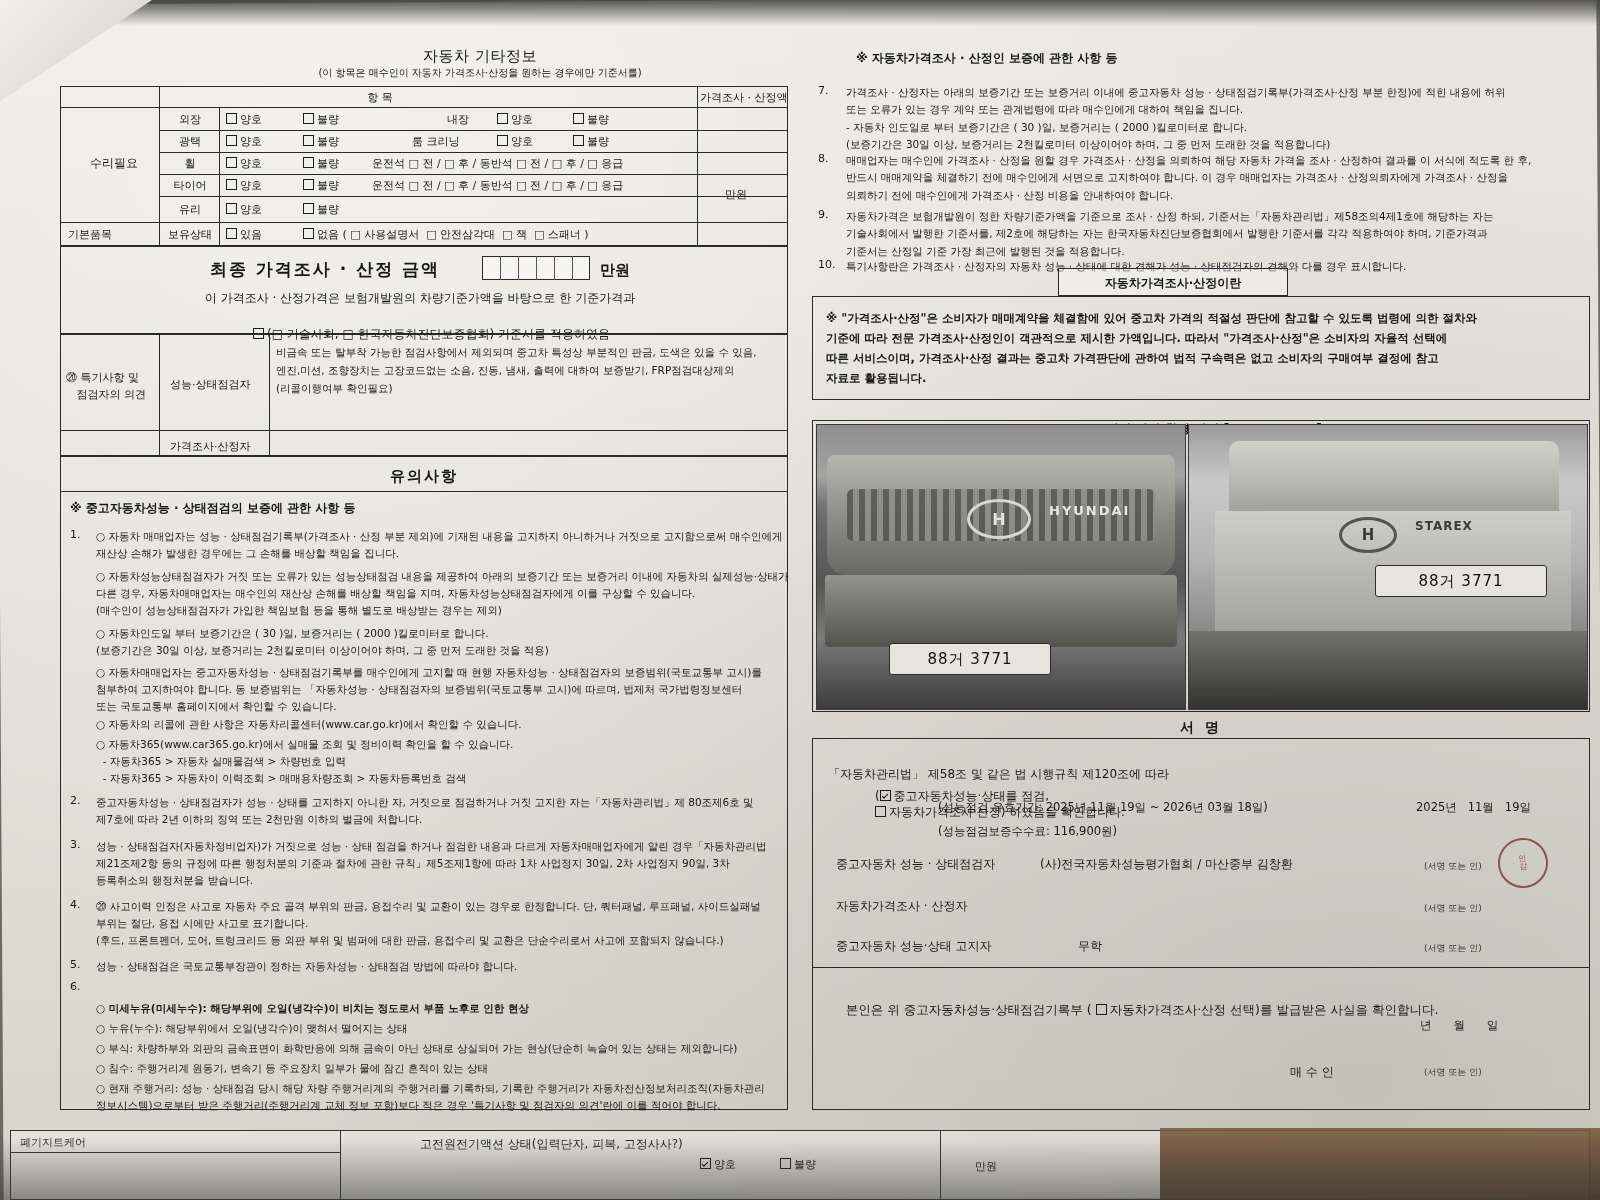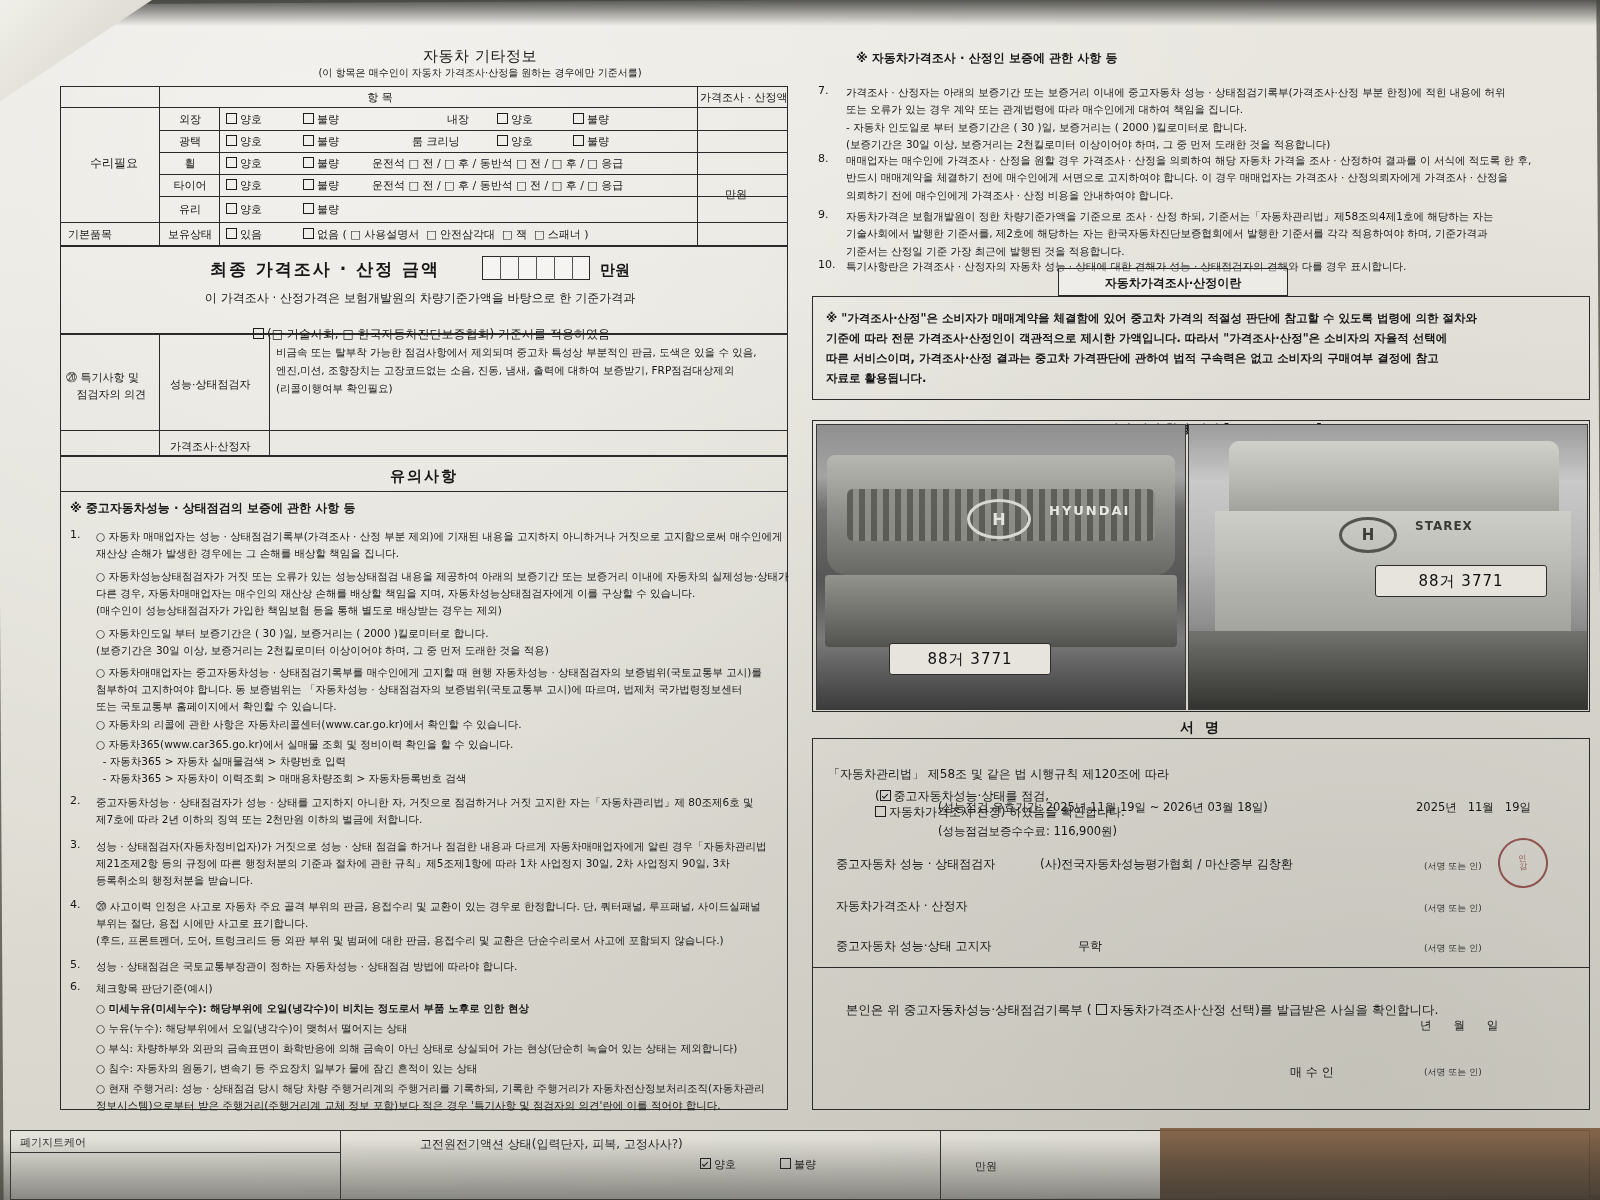--- a/index.html
+++ b/index.html
@@ -173,25 +173,24 @@
 
     <div class="numcol" style="left:70px;top:898px;">4.</div>
     <div class="lbl" style="left:96px;top:898px;width:690px;line-height:1.6;font-size:10.5px;">⑳ 사고이력 인정은 사고로 자동차 주요 골격 부위의 판금, 용접수리 및 교환이 있는 경우로 한정합니다. 단, 쿼터패널, 루프패널, 사이드실패널
 부위는 절단, 용접 시에만 사고로 표기합니다.
 (후드, 프론트펜더, 도어, 트렁크리드 등 외판 부위 및 범퍼에 대한 판금, 용접수리 및 교환은 단순수리로서 사고에 포함되지 않습니다.)</div>
 
     <div class="numcol" style="left:70px;top:958px;">5.</div>
     <div class="lbl" style="left:96px;top:958px;width:690px;line-height:1.6;font-size:10.5px;">성능 · 상태점검은 국토교통부장관이 정하는 자동차성능 · 상태점검 방법에 따라야 합니다.</div>
 
     <div class="numcol" style="left:70px;top:980px;">6.</div>
-    <div class="lbl" style="left:96px;top:980px;width:690px;line-height:1.6;font-size:10.5px;">체크항목 판단기준(예시)</div>
     <div class="lbl" style="left:96px;top:1000px;width:690px;line-height:1.6;font-size:10.5px;font-weight:bold;">○ <span>미세누유(미세누수): 해당부위에 오일(냉각수)이 비치는 정도로서 부품 노후로 인한 현상</span></div>
     <div class="lbl" style="left:96px;top:1020px;width:690px;line-height:1.6;font-size:10.5px;">○ <span>누유(누수): 해당부위에서 오일(냉각수)이 맺혀서 떨어지는 상태</span></div>
     <div class="lbl" style="left:96px;top:1040px;width:690px;line-height:1.6;font-size:10.5px;">○ <span>부식: 차량하부와 외판의 금속표면이 화학반응에 의해 금속이 아닌 상태로 상실되어 가는 현상(단순히 녹슬어 있는 상태는 제외합니다)</span></div>
-    <div class="lbl" style="left:96px;top:1060px;width:690px;line-height:1.6;font-size:10.5px;">○ <span>침수: 자동차의 원동기, 변속기 등 주요장치 일부가 물에 잠긴 흔적이 있는 상태</span></div>
+    <div class="lbl" style="left:96px;top:1060px;width:690px;line-height:1.6;font-size:10.5px;">○ <span>침수: 주행거리계 원동기, 변속기 등 주요장치 일부가 물에 잠긴 흔적이 있는 상태</span></div>
     <div class="lbl" style="left:96px;top:1080px;width:690px;line-height:1.6;font-size:10.5px;">○ <span>현재 주행거리: 성능 · 상태점검 당시 해당 차량 주행거리계의 주행거리를 기록하되, 기록한 주행거리가 자동차전산정보처리조직(자동차관리
 정보시스템)으로부터 받은 주행거리(주행거리계 교체 정보 포함)보다 적은 경우 '특기사항 및 점검자의 의견'란에 이를 적어야 합니다.</span></div>
 
     <div class="lbl b" style="left:812px;top:50px;font-size:12px;margin-left:44px;">※ 자동차가격조사 · 산정인 보증에 관한 사항 등</div>
 
     <div class="numcol" style="left:818px;top:84px;">7.</div>
     <div class="lbl" style="left:846px;top:84px;width:740px;line-height:1.65;font-size:10.5px;">가격조사 · 산정자는 아래의 보증기간 또는 보증거리 이내에 중고자동차 성능 · 상태점검기록부(가격조사·산정 부분 한정)에 적힌 내용에 허위
 또는 오류가 있는 경우 계약 또는 관계법령에 따라 매수인에게 대하여 책임을 집니다.
 - 자동차 인도일로 부터 보증기간은 ( 30 )일, 보증거리는 ( 2000 )킬로미터로 합니다.
 (보증기간은 30일 이상, 보증거리는 2천킬로미터 이상이어야 하며, 그 중 먼저 도래한 것을 적용합니다)</div>

